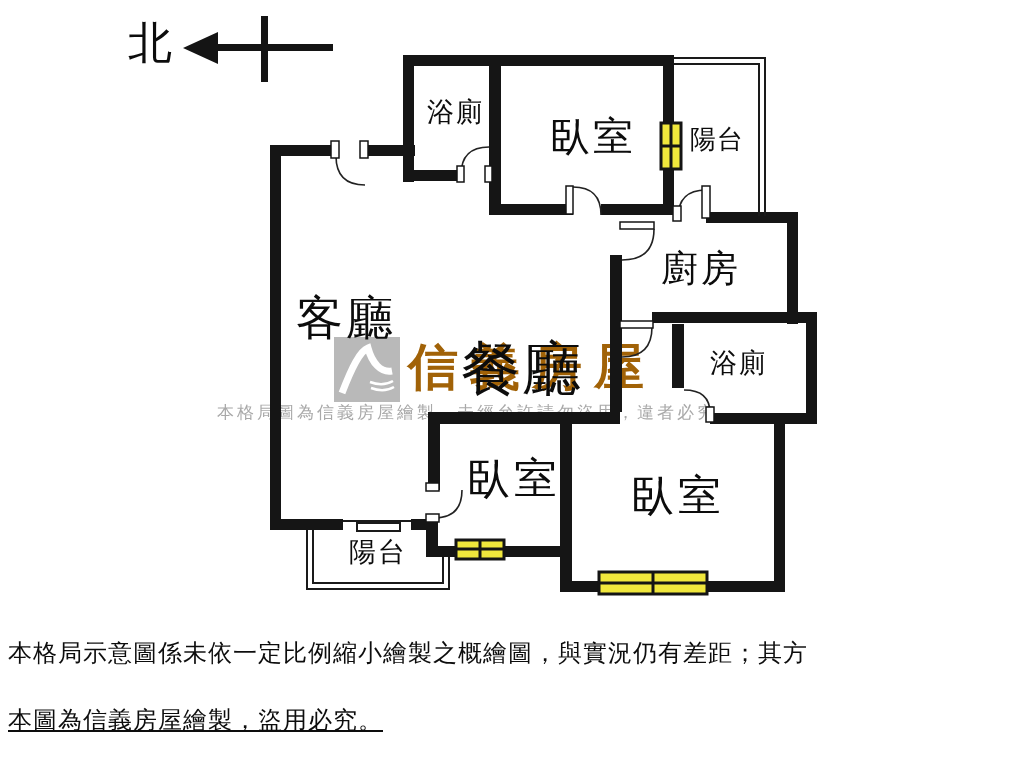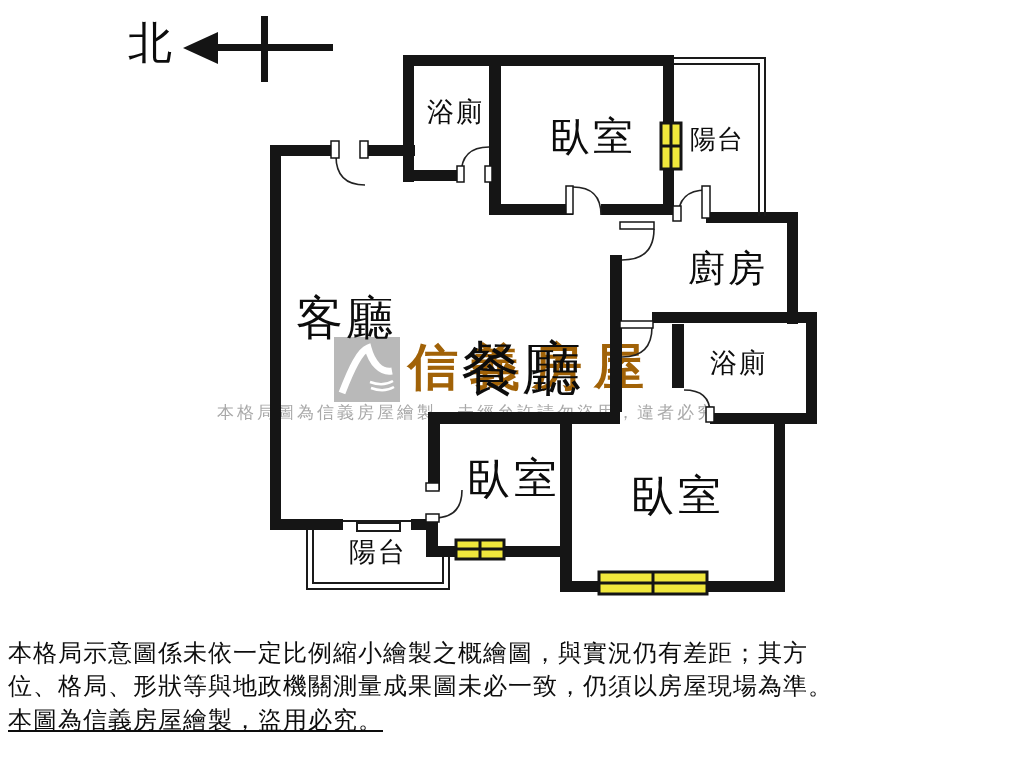--- a/index.html
+++ b/index.html
@@ -14,21 +14,21 @@
   #wm .notice{position:absolute;left:217px;top:401px;font-size:17px;color:#a9a9a9;
               letter-spacing:3px;font-family:"Liberation Sans","DejaVu Sans",sans-serif;white-space:nowrap;}
   
   #plan-svg{z-index:2;left:0;top:0;}
   
   .lbl{position:absolute;z-index:3;color:#0c0c0c;white-space:nowrap;line-height:1;}
   .north{left:128px;top:22px;font-size:44px;}
   .bath-top{left:427px;top:99px;font-size:27px;letter-spacing:2px;}
   .bed-top{left:550px;top:117px;font-size:40px;letter-spacing:3px;}
   .balc-top{left:690px;top:127px;font-size:26px;letter-spacing:1px;}
-  .kitchen{left:688px;top:250px;font-size:37px;letter-spacing:3px;}
+  .kitchen{left:661px;top:250px;font-size:37px;letter-spacing:3px;}
   .bath-right{left:710px;top:350px;font-size:27px;letter-spacing:2px;}
   .living{left:296px;top:295px;font-size:47px;letter-spacing:3px;}
   .dining{left:461px;top:340px;font-size:59px;letter-spacing:2px;}
   .bed-mid{left:467px;top:457px;font-size:43px;letter-spacing:4px;}
   .bed-right{left:631px;top:474px;font-size:43px;letter-spacing:4px;}
   .balc-bottom{left:349px;top:539px;font-size:27px;letter-spacing:2px;}
   
   .disc{position:absolute;left:8px;z-index:3;font-size:24px;color:#0d0d0d;letter-spacing:1px;white-space:nowrap;}
   .d1{top:637px;} .d2{top:670px;} .d3{top:704px;text-decoration:underline;}
 </style>
@@ -149,16 +149,15 @@
   <div class="lbl balc-top">陽台</div>
   <div class="lbl kitchen">廚房</div>
   <div class="lbl bath-right">浴廁</div>
   <div class="lbl living">客廳</div>
   <div class="lbl dining">餐廳</div>
   <div class="lbl bed-mid">臥室</div>
   <div class="lbl bed-right">臥室</div>
   <div class="lbl balc-bottom">陽台</div>
 
   <div class="disc d1">本格局示意圖係未依一定比例縮小繪製之概繪圖，與實況仍有差距；其方</div>
-  <div class="disc d2">位、格局、形狀等與地政機關測量成果圖未必一致，仍須以房屋現場為準。</div>
   <div class="disc d3">本圖為信義房屋繪製，盜用必究。</div>
 
 </div>
 
 </body></html>

